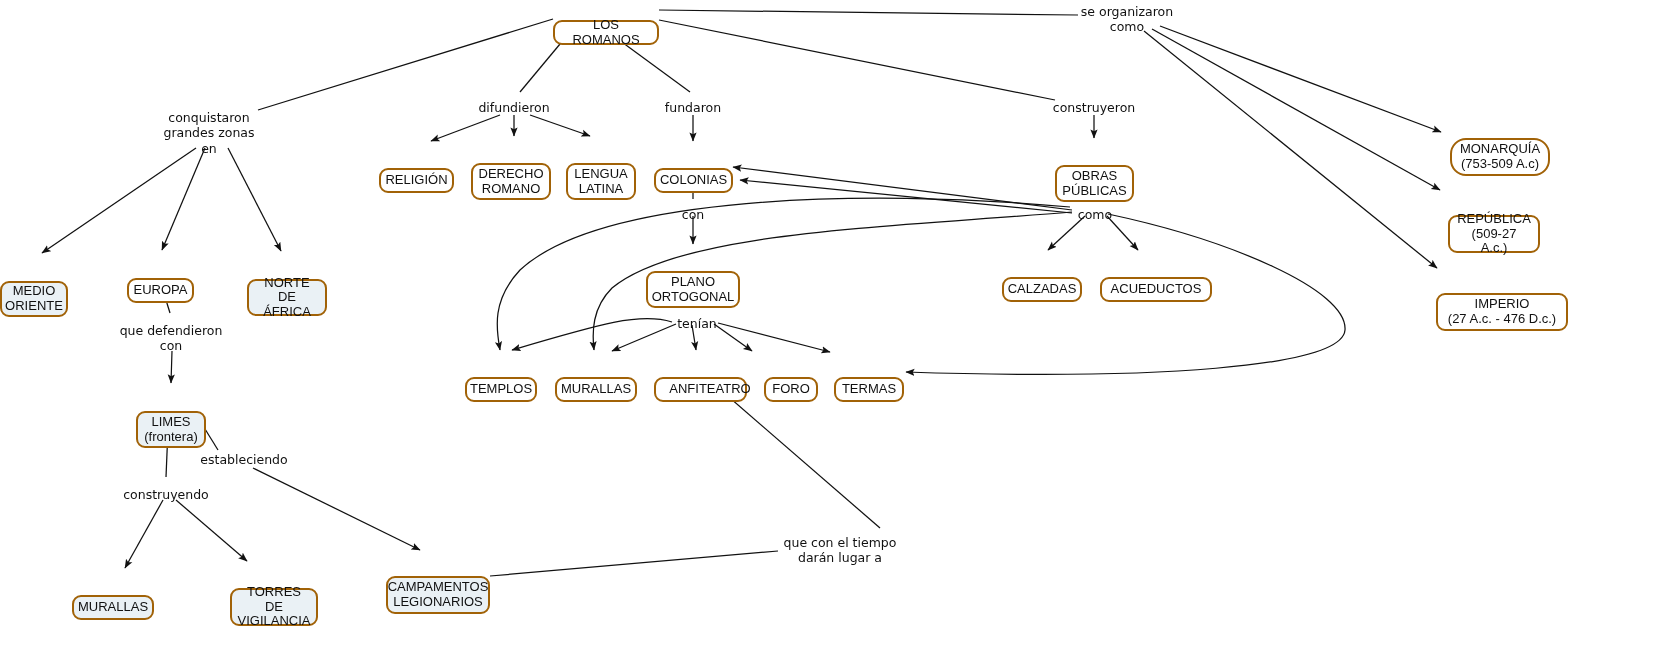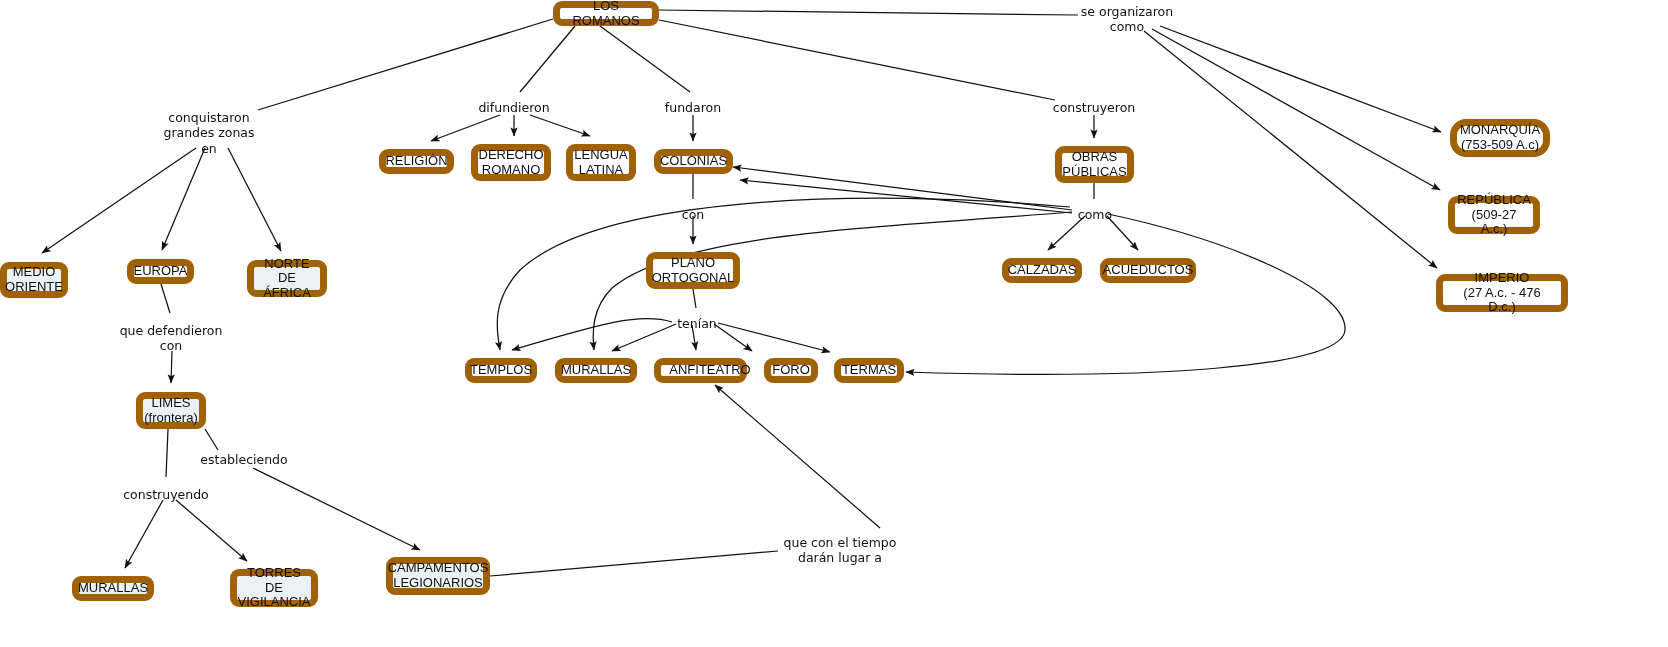--- a/index.html
+++ b/index.html
@@ -2,33 +2,34 @@
 <html><head>
 <meta charset="utf-8">
 <style>
   html,body{margin:0;padding:0;background:#ffffff;}
   body{font-family:"Liberation Sans",sans-serif;}
   #canvas{position:relative;width:1668px;height:647px;background:#ffffff;overflow:hidden;}
   #edges{position:absolute;left:0;top:0;width:1668px;height:647px;}
   .node{
     position:absolute;
     box-sizing:border-box;
-    border:7px solid #a16207;
+    border:2px solid #a16207;
     border-radius:9px;
     background:#ffffff;
     display:flex;
     align-items:center;
     justify-content:center;
     text-align:center;
     line-height:1.12;
     color:#111111;
     font-family:"Liberation Sans",sans-serif;
     font-size:13px;
     white-space:pre-line;
     padding:2px 7px;
+    margin-top:19px;
   }
   .node.tinted{background:#eaf1f5;}
   .lbl{
     position:absolute;
     color:#111111;
     font-family:"DejaVu Sans",sans-serif;
     font-size:12.5px;
     line-height:1.22;
     text-align:center;
     white-space:pre-line;
@@ -134,21 +135,21 @@
       <div class="node" style="left: 646px; top: 252px; width: 94px; height: 37px;">PLANO
 ORTOGONAL</div>
       <div class="node" style="left: 465px; top: 358px; width: 72px; height: 25px;">TEMPLOS</div>
       <div class="node" style="left: 555px; top: 358px; width: 82px; height: 25px;">MURALLAS</div>
       <div class="node" style="left: 654px; top: 358px; width: 93px; height: 25px; padding-left: 26px;">ANFITEATRO</div>
       <div class="node" style="left: 764px; top: 358px; width: 54px; height: 25px;">FORO</div>
       <div class="node" style="left: 834px; top: 358px; width: 70px; height: 25px;">TERMAS</div>
       <div class="node" style="left: 1055px; top: 146px; width: 79px; height: 37px;">OBRAS
 PÚBLICAS</div>
       <div class="node" style="left: 1002px; top: 258px; width: 80px; height: 25px;">CALZADAS</div>
-      <div class="node" style="left: 1100px; top: 258px; width: 96px; height: 25px;">ACUEDUCTOS</div>
+      <div class="node" style="left: 1100px; top: 258px; width: 112px; height: 25px;">ACUEDUCTOS</div>
       <div class="node" style="left: 1450px; top: 119px; width: 100px; height: 38px; border-radius: 16px;">MONARQUÍA
 (753-509 A.c)</div>
       <div class="node" style="left: 1448px; top: 196px; width: 92px; height: 38px;">REPÚBLICA
 (509-27 A.c.)</div>
       <div class="node" style="left: 1436px; top: 274px; width: 132px; height: 38px;">IMPERIO
 (27 A.c. - 476 D.c.)</div>
     </div>
   <div id="labels">
       <div class="lbl" style="left: 209px; top: 110px;">conquistaron
 grandes zonas

